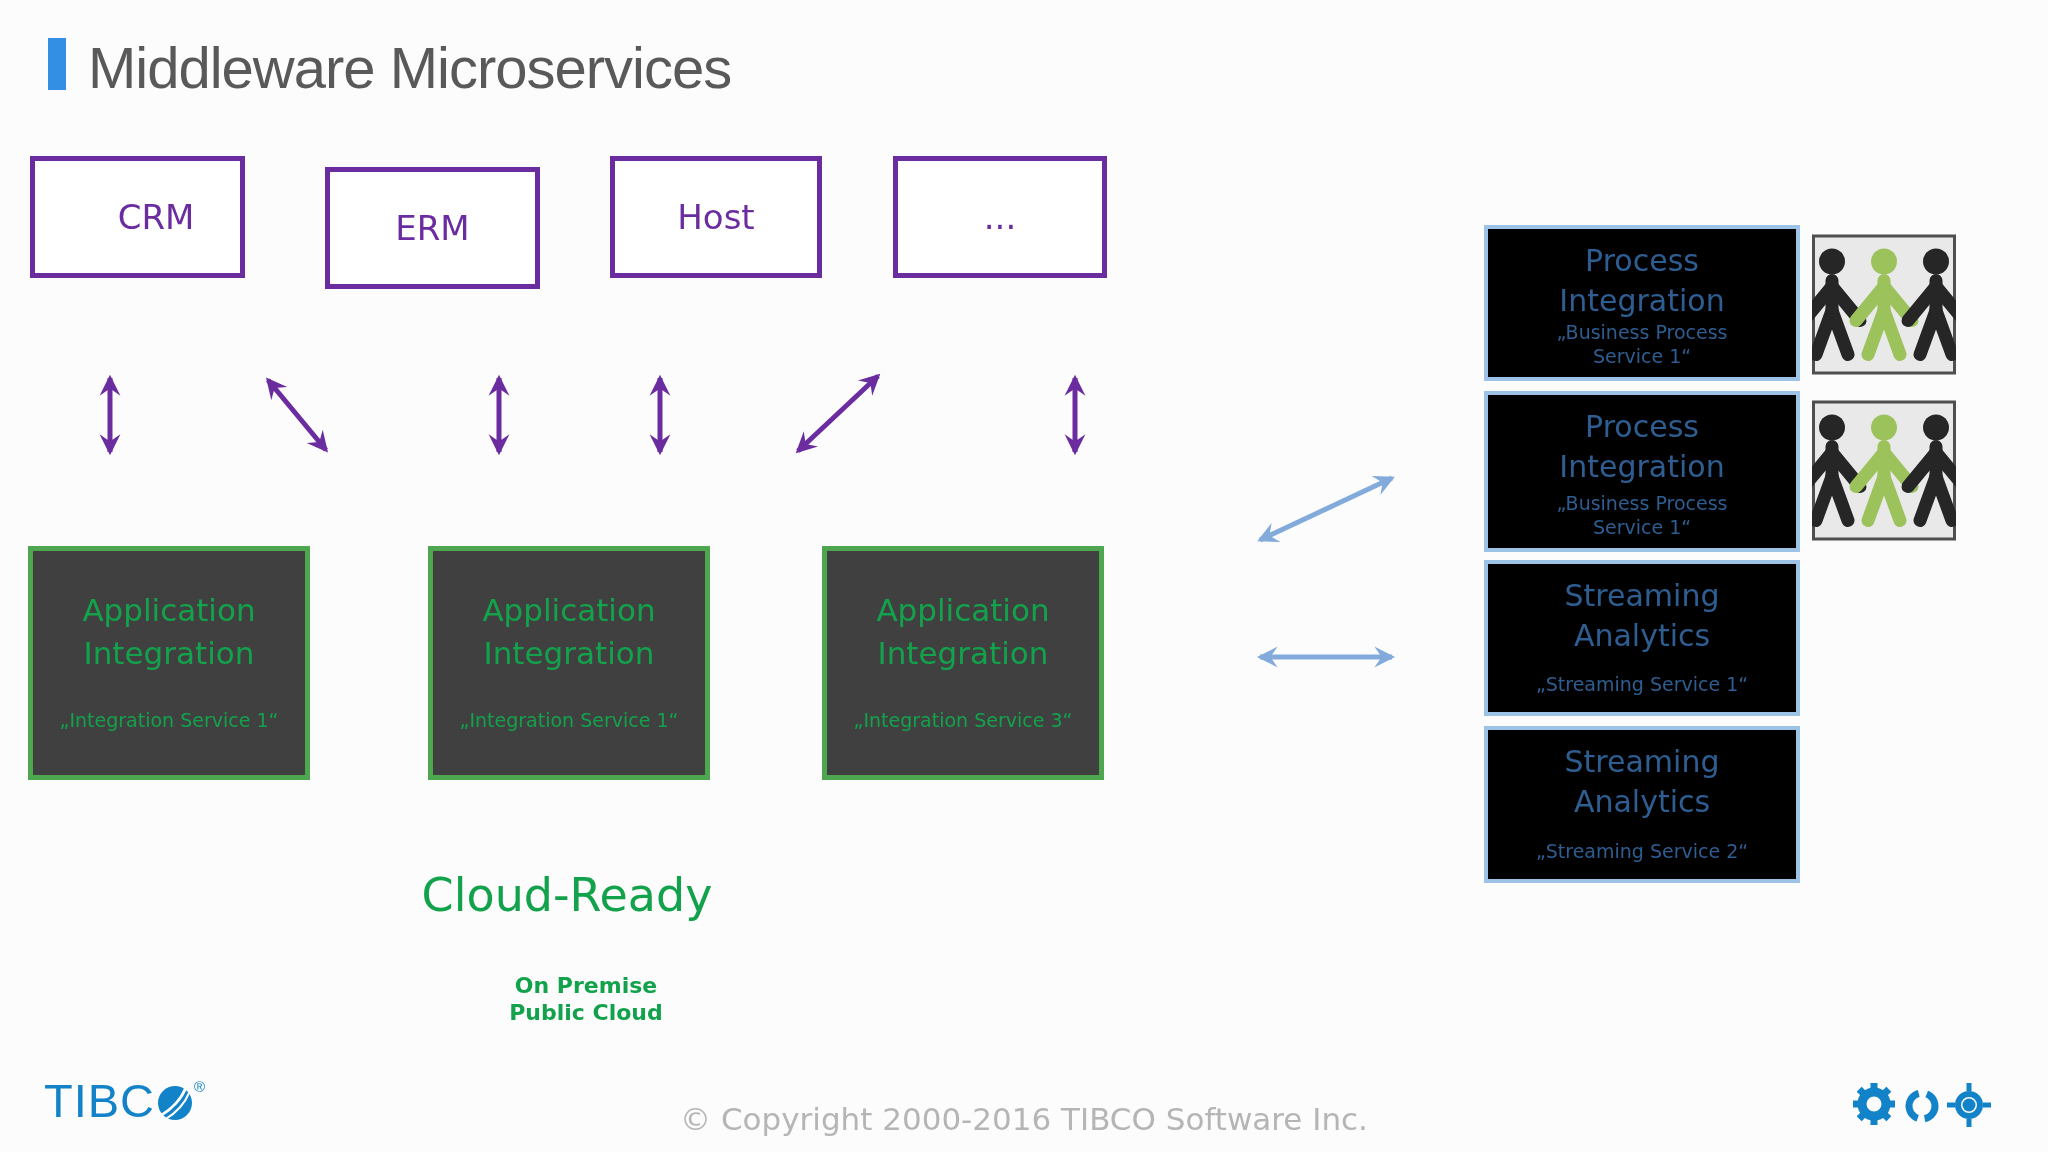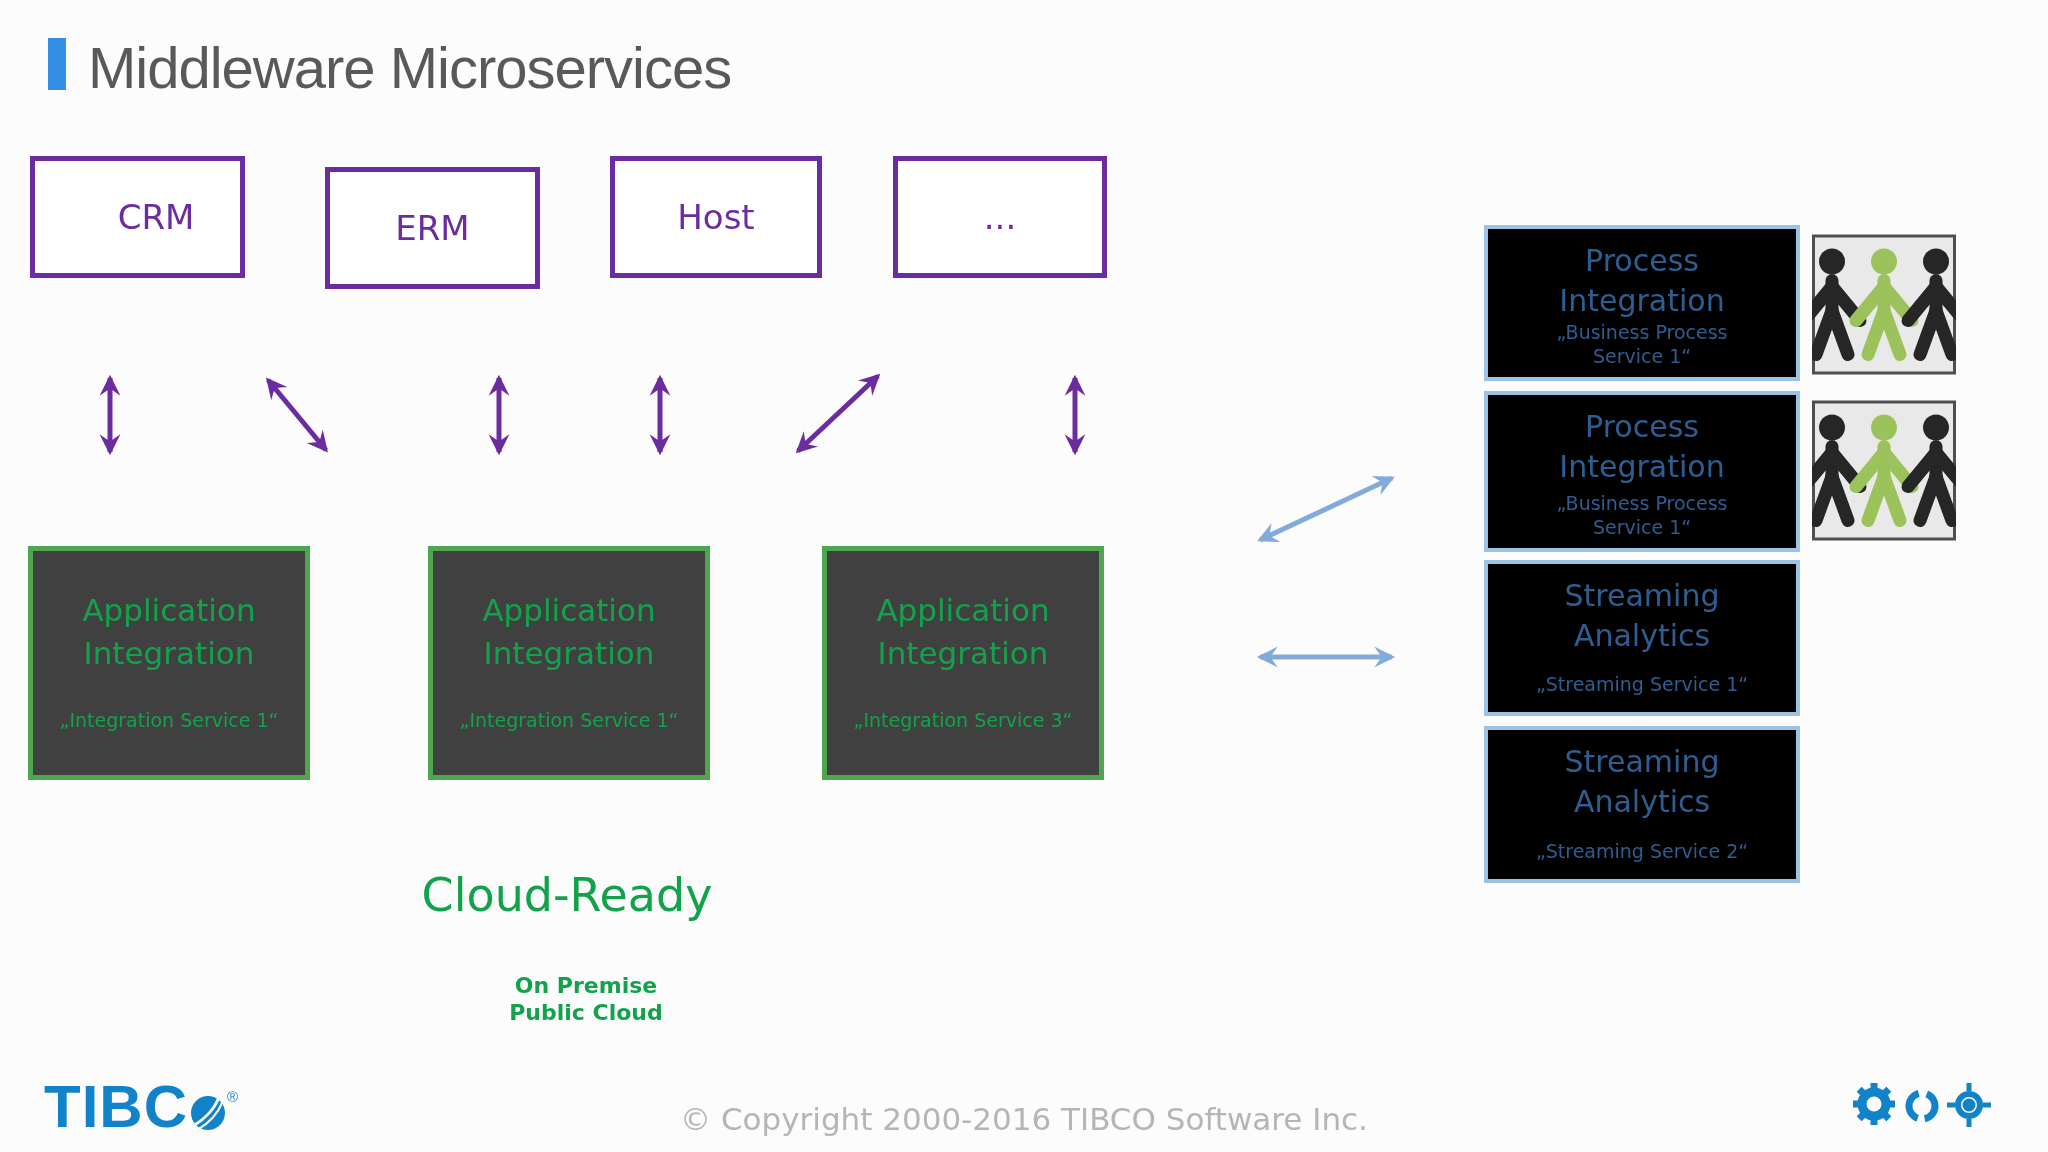--- a/index.html
+++ b/index.html
@@ -63,21 +63,21 @@
     font-size:22px; line-height:27px; color:#13A24C; font-weight:600;
   }
   
   .arrows-layer { position:absolute; left:0; top:0; width:2048px; height:1152px; pointer-events:none; }
   
   .logo {
     position:absolute; left:44px; top:1082px;
     display:flex; align-items:flex-end;
     font-family:"Liberation Sans", sans-serif;
   }
-  .logo-text { font-size:60px; font-weight:700; color:#1283C8; letter-spacing:1px; line-height:0.82; }
+  .logo-text { font-size:47px; font-weight:400; color:#1283C8; letter-spacing:1px; line-height:0.82; }
   .logo-globe { margin-left:2px; }
   .logo-reg { font-size:15px; color:#1283C8; position:relative; top:-26px; left:1px; font-weight:400; }
   .copyright {
     position:absolute; left:0; right:0; top:1101px; text-align:center;
     font-size:31px; color:#B5B5B5;
   }
   .footer-icon { position:absolute; }
 </style>
 </head>
 <body>

